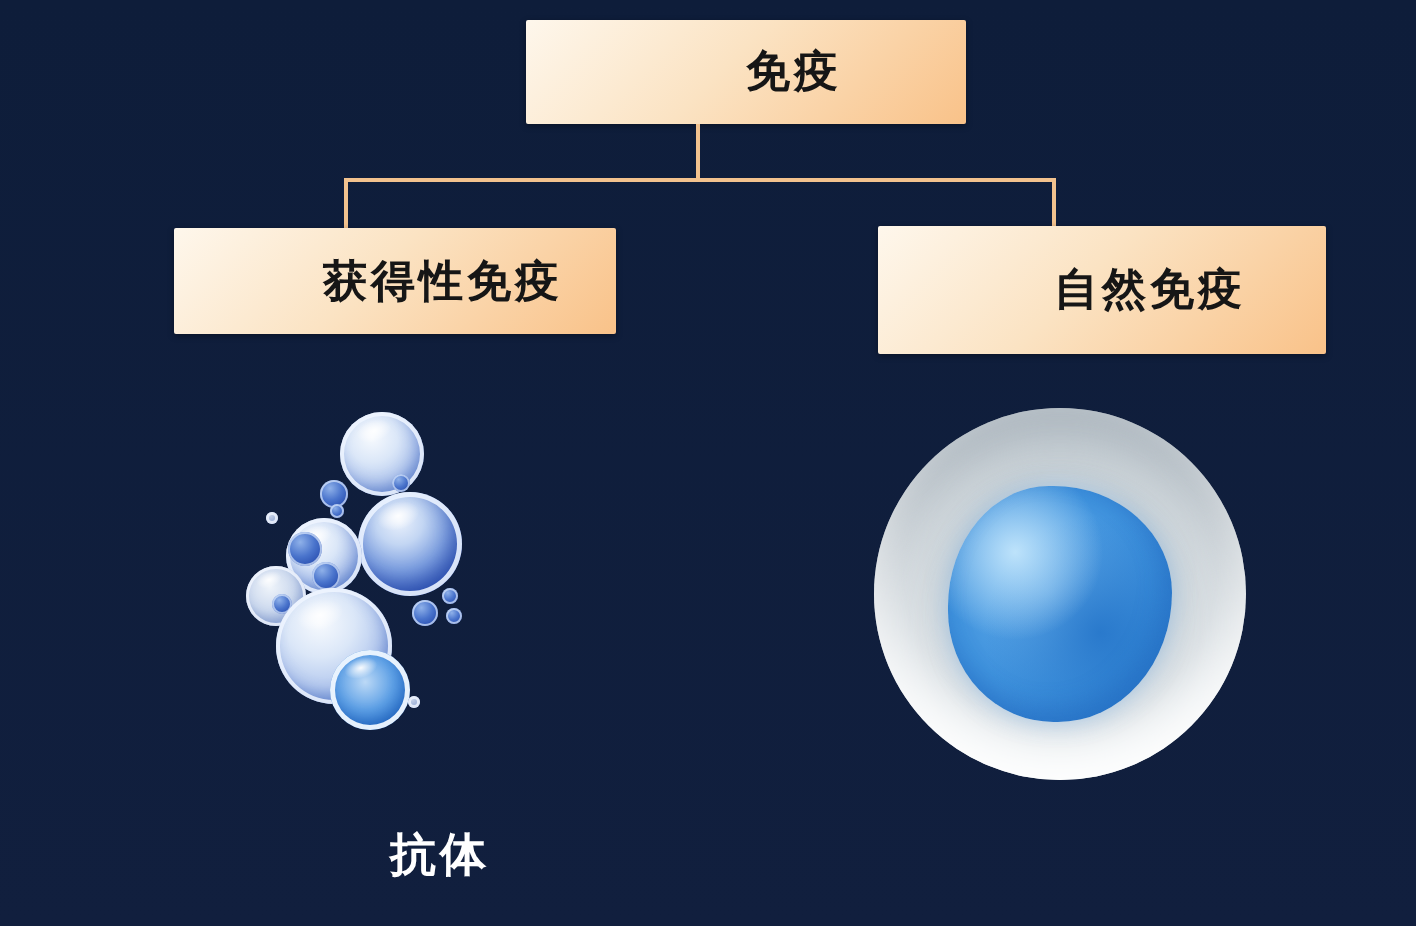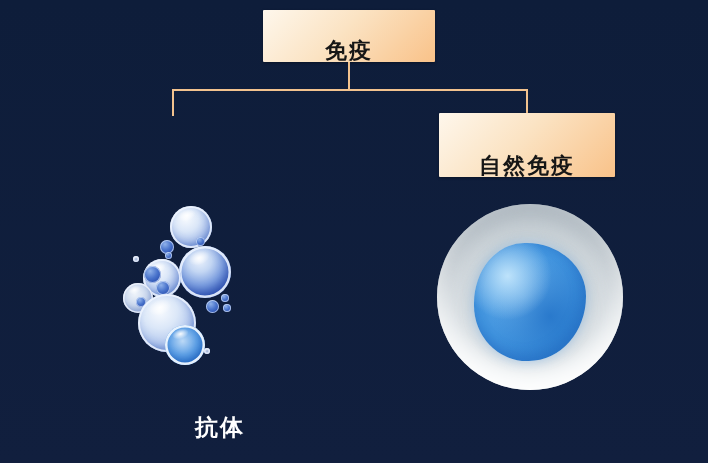--- a/index.html
+++ b/index.html
@@ -9,22 +9,23 @@
     font-family: "Liberation Sans", sans-serif;
     overflow: hidden;
   }
   .stage { position: relative; width: 708px; height: 463px; background: linear-gradient(180deg, #0e1d3a 0%, #111f3e 100%); }
 
   
   .node {
     position: absolute;
     background: linear-gradient(135deg, #fef7ec 0%, #fbe3c3 45%, #f9c289 100%);
     border-radius: 1px;
-    display: flex; align-items: flex-end; justify-content: center;
+    display: flex; align-items: center; justify-content: center;
     box-shadow: 0 1px 3px rgba(0,0,0,0.35);
+    padding-left: 48px;
   }
   .node-label {
     color: #161616; font-weight: bold; font-size: 22px; letter-spacing: 2px;
     line-height: 1; white-space: nowrap;
   }
   .node-root  { left: 263px; top: 10px;  width: 172px; height: 52px; }
   .node-left  { left: 87px;  top: 114px; width: 173px; height: 53px; }
   .node-right { left: 439px; top: 113px; width: 176px; height: 64px; }
 
   
@@ -97,20 +98,23 @@
 
   <div class="node node-root">
     <span class="node-label">免疫</span>
   </div>
 
   <div class="conn conn-stub"></div>
   <div class="conn conn-h"></div>
   <div class="conn conn-left"></div>
   <div class="conn conn-right"></div>
 
+  <div class="node node-left">
+    <span class="node-label">获得性免疫</span>
+  </div>
   <div class="node node-right">
     <span class="node-label">自然免疫</span>
   </div>
 
   <div class="illus antibody">
     <span class="bub bub-light shine" style="left:55px; top:11px;  width:42px; height:42px;"></span>
     <span class="bub bub-deep" style="left:81px; top:42px;  width:9px;  height:9px;"></span>
     <span class="bub bub-deep" style="left:45px; top:45px;  width:14px; height:14px;"></span>
     <span class="bub bub-deep" style="left:50px; top:57px;  width:7px;  height:7px;"></span>
     <span class="bub bub-grey" style="left:18px; top:61px;  width:6px;  height:6px;"></span>

